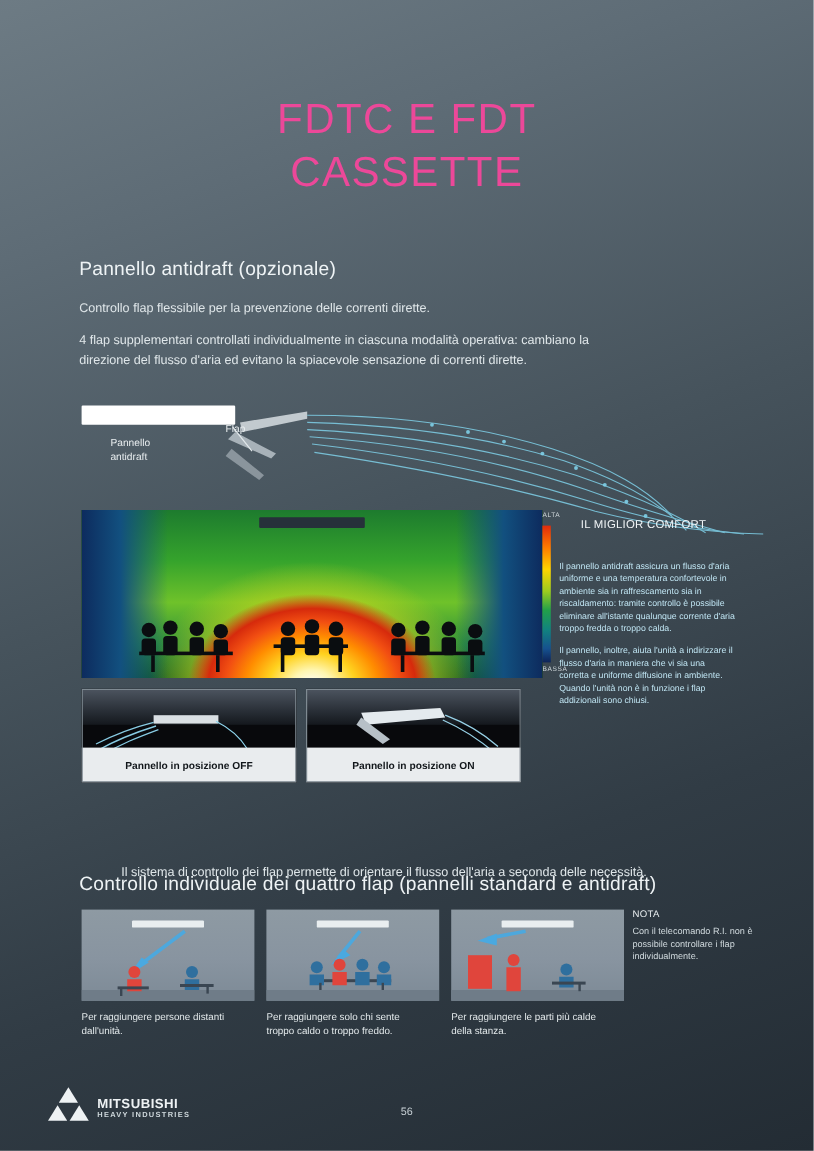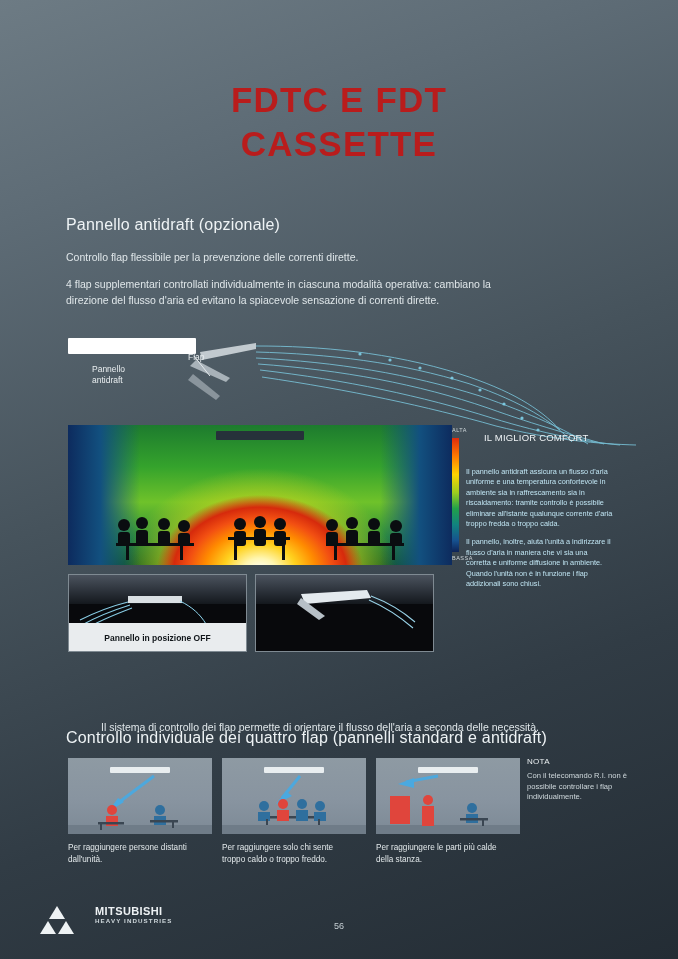--- a/index.html
+++ b/index.html
@@ -18,22 +18,22 @@
   }
 
   
   .title-block {
     position: absolute; left: 0; right: 0; top: 78px;
     text-align: center;
   }
   .title-line {
     font-size: 35px;
     letter-spacing: 1.2px;
-    font-weight: 700;
-    color: #b91c1c;
+    font-weight: 400;
+    color: #ec4899;
     line-height: 44px;
   }
 
   
   .sec-head {
     position: absolute;
     font-size: 16px;
     font-weight: 400;
     color: #eef3f5;
     letter-spacing: .2px;
@@ -152,21 +152,21 @@
     font-size: 8.2px; line-height: 11.5px; color: #e2e8ea;
   }
 
   
   .nota { position: absolute; left: 527px; top: 757px; width: 120px; }
   .nota-h { font-size: 8px; color: #e9eef0; margin-bottom: 5px; letter-spacing: .3px; }
   .nota p { font-size: 7.6px; line-height: 10.6px; color: #cfd8dc; }
 
   
   .footer { position: absolute; left: 0; right: 0; bottom: 22px; height: 40px; }
-  .logo { position: absolute; left: 40px; bottom: 2px; display: flex; align-items: flex-start; gap: 21px; }
+  .logo { position: absolute; left: 40px; bottom: 2px; display: flex; align-items: flex-end; gap: 7px; }
   .logo-mark { width: 34px; height: 30px; position: relative; }
   .logo-txt { padding-bottom: 2px; }
   .logo-txt .l1 { font-size: 11px; font-weight: 700; color: #eef2f4; letter-spacing: .4px; line-height: 12px; }
   .logo-txt .l2 { font-size: 6.2px; font-weight: 700; color: #cfd8dc; letter-spacing: 1.1px; }
   .page-num {
     position: absolute; left: 0; right: 0; bottom: 6px; text-align: center;
     font-size: 9px; color: #c6cfd4;
   }
   svg { display: block; overflow: visible; }
 </style>
@@ -301,20 +301,21 @@
   <div class="photo p2">
     <div class="photo-ceil"></div>
     <svg style="position:absolute;left:0;top:0;" width="179" height="78" viewBox="0 0 179 78">
       <polygon points="46,20 112,16 116,24 50,30" fill="#e4eaee"></polygon>
       <polygon points="46,24 70,42 64,46 42,30" fill="#b7c0c7"></polygon>
       <g fill="none" stroke="#9fdcf2" stroke-width="1.1" opacity="0.95">
         <path d="M116,22 C132,28 146,36 160,48"></path>
         <path d="M114,26 C130,33 144,42 158,54"></path>
       </g>
     </svg>
+    <div class="photo-cap">Pannello in posizione ON</div>
     <div class="photo-frame"></div>
   </div>
 
   <div class="sec-head" style="left:66px; top:692px;margin-top:37px;">Controllo individuale dei quattro flap (pannelli standard e antidraft)</div>
   <div class="body-text" style="left:66px; top:720px; width:520px;margin-left:35px;">Il sistema di controllo dei flap permette di orientare il flusso dell'aria a seconda delle necessità.</div>
 
   <div class="ill i1">
     <div class="ill-unit"></div>
     <div class="ill-floor"></div>
     <svg style="position:absolute;left:0;top:0;" width="144" height="76" viewBox="0 0 144 76">

